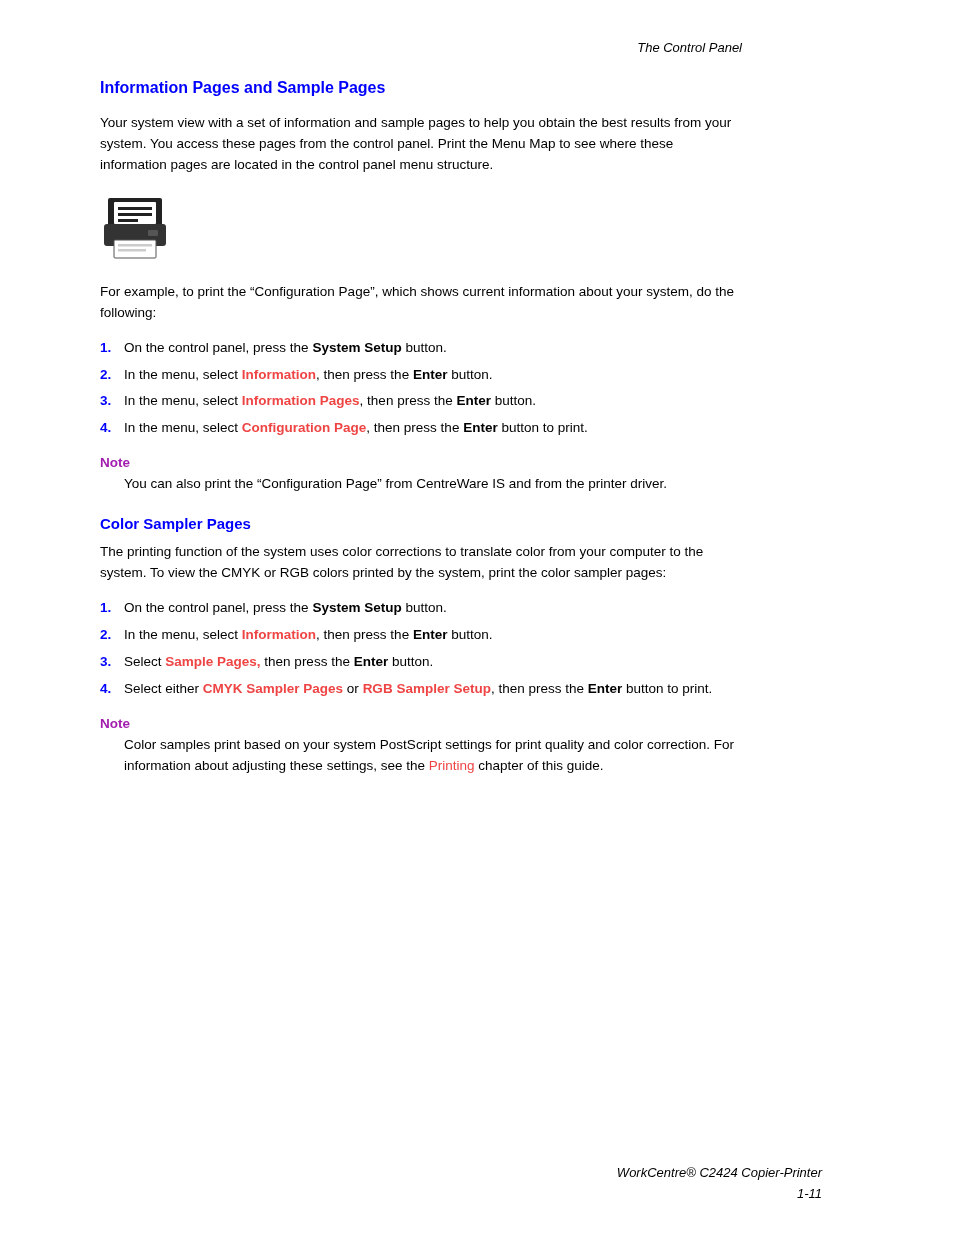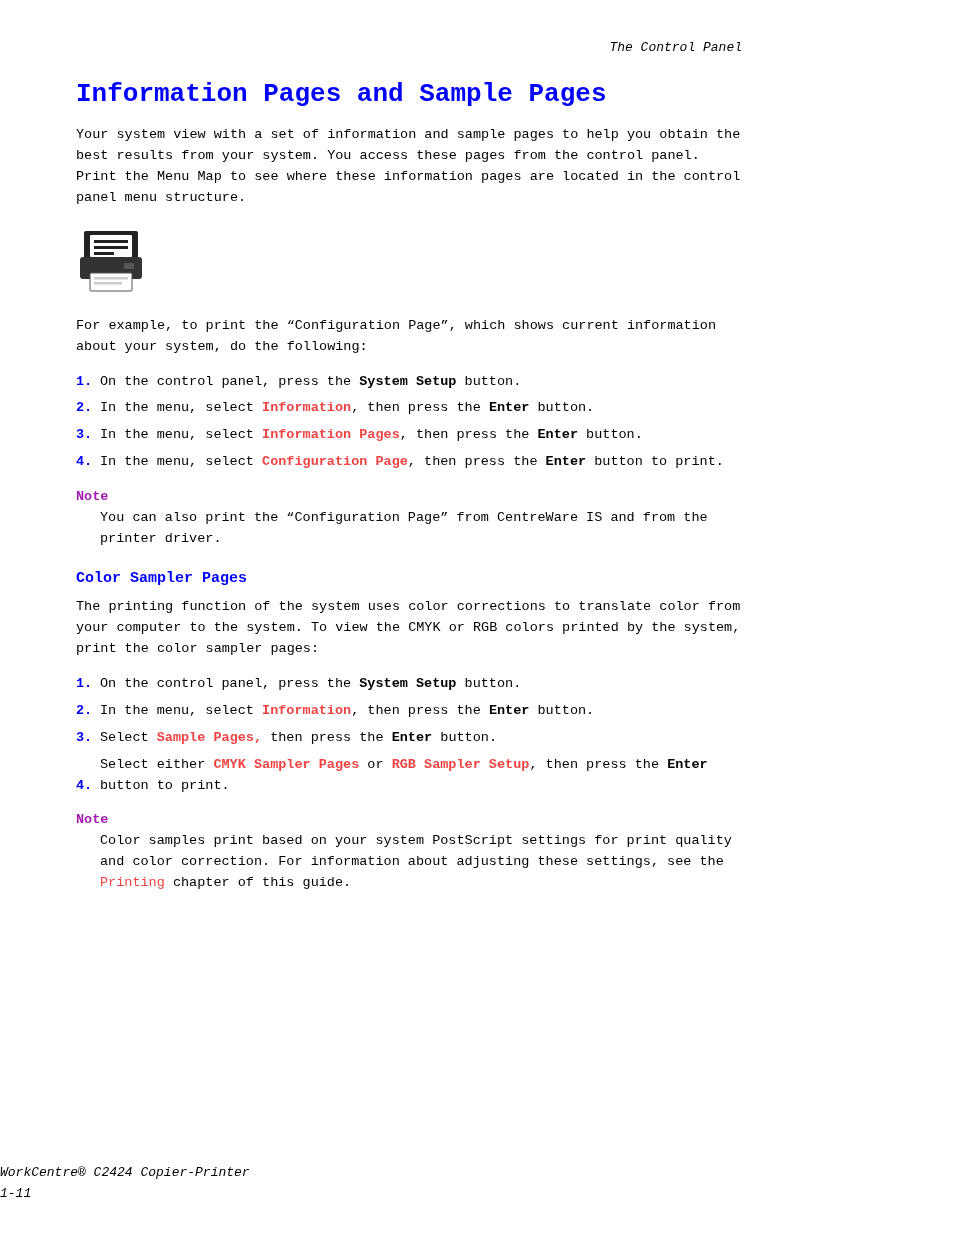--- a/index.html
+++ b/index.html
@@ -10,35 +10,34 @@
       font-size: 14px;
       color: #000000;
       width: 954px;
       min-height: 1235px;
       position: relative;
     }
 
     .page-container {
       width: 822px;
       min-height: 1235px;
-      padding: 40px 80px 60px 76px;
+      padding: 40px 80px 60px 100px;
       position: relative;
-      font-family: Liberation Mono, monospace;
     }
 
     .header-right {
       text-align: right;
       font-style: italic;
       font-size: 13px;
       margin-bottom: 24px;
       color: #000;
     }
 
     .main-title {
-      font-size: 26px;
+      font-size: 16px;
       font-weight: bold;
       color: #0000ff;
       margin-bottom: 16px;
       border-bottom: none;
     }
 
     .body-text {
       font-size: 13.5px;
       line-height: 1.55;
       color: #000;
@@ -123,21 +122,21 @@
       font-weight: bold;
       color: #0000ff;
       margin: 20px 0 10px 0;
     }
 
     .footer {
       position: absolute;
       bottom: 30px;
       left: 0;
       right: 0;
-      text-align: left;
+      text-align: right;
       font-style: italic;
       font-size: 13px;
       color: #000;
       line-height: 1.6;
     }
   </style>
 </head>
 <body>
 
 <div class="page-container">

